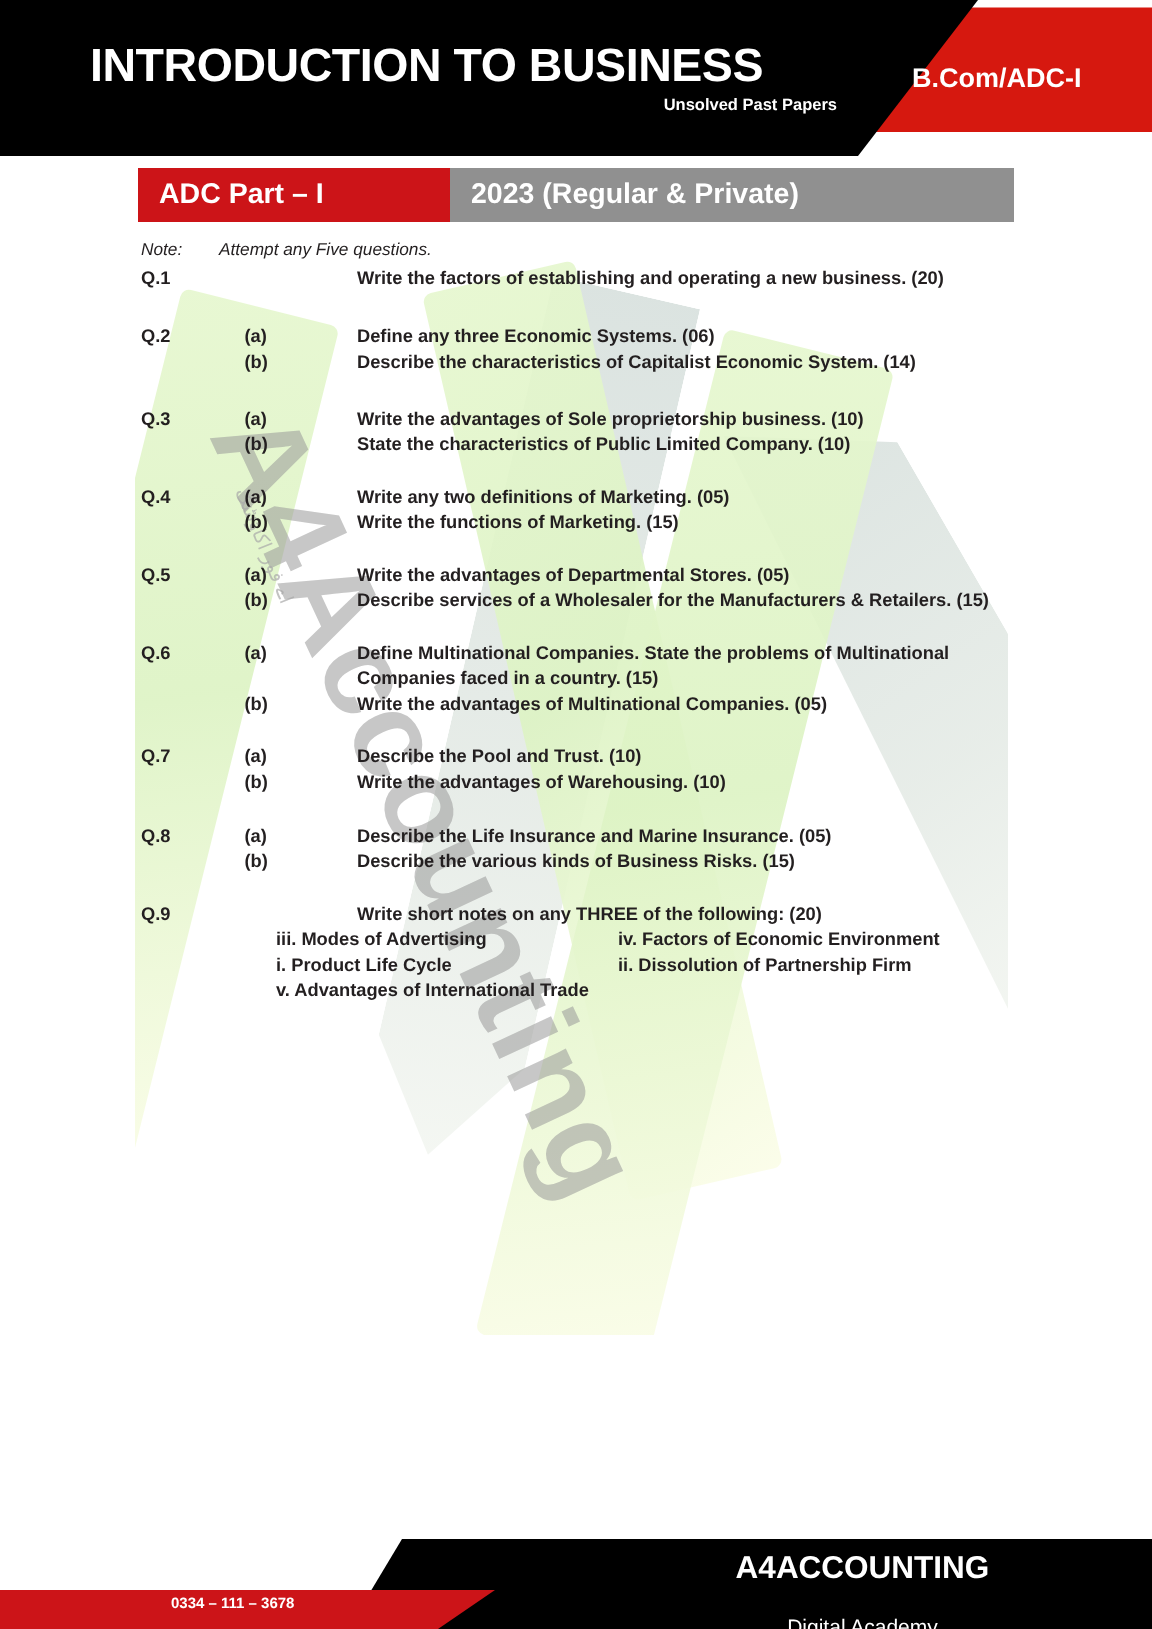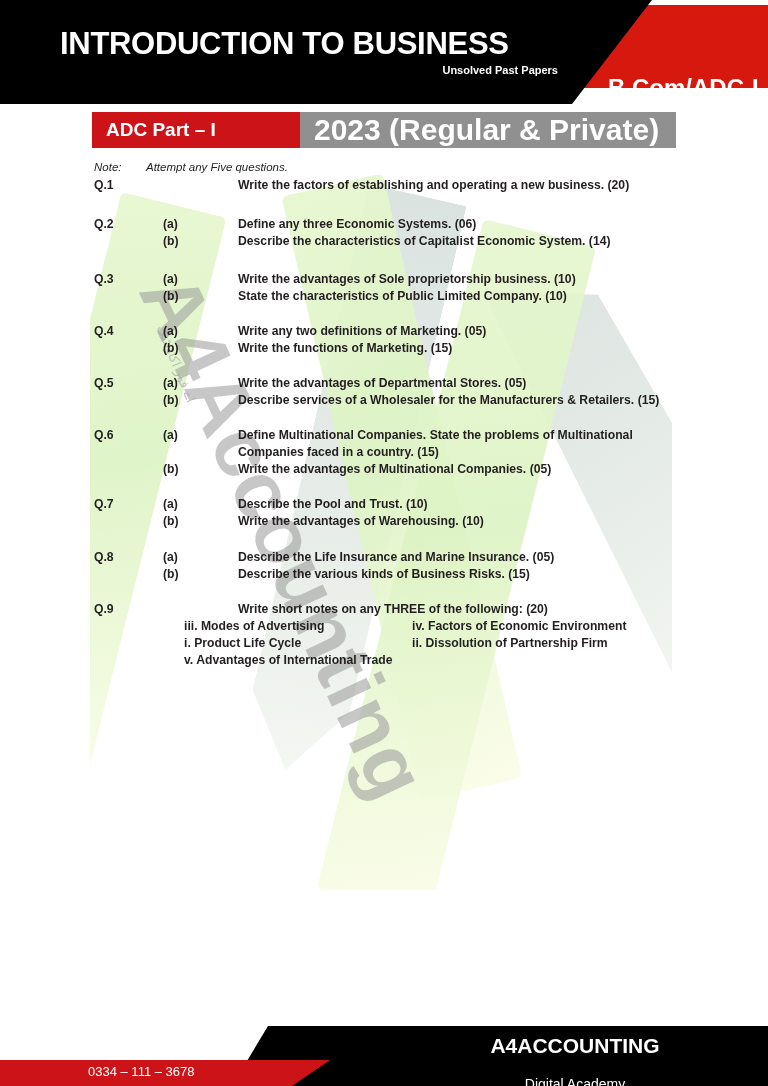--- a/index.html
+++ b/index.html
@@ -53,25 +53,24 @@
     width: 498px;
     text-align: right;
     font-size: 11px;
     font-weight: bold;
     color: #ffffff;
     white-space: nowrap;
   }
   .header-badge {
     position: absolute;
     left: 608px; top: 42px;
-    font-size: 24px;
-    font-weight: bold;
-    color: #ffffff;
-    white-space: nowrap;
-    margin-top: 32px;
+    font-size: 18px;
+    font-weight: bold;
+    color: #ffffff;
+    white-space: nowrap;
   }
 
   
   .bar-row {
     position: absolute;
     left: 92px; top: 112px;
     height: 36px;
     display: flex;
     align-items: stretch;
   }
@@ -84,21 +83,21 @@
     display: flex;
     align-items: center;
     padding-left: 14px;
     box-sizing: border-box;
     white-space: nowrap;
   }
   .bar-year {
     width: 376px;
     background: #909090;
     color: #ffffff;
-    font-size: 30px;
+    font-size: 19px;
     font-weight: bold;
     display: flex;
     align-items: center;
     padding-left: 14px;
     box-sizing: border-box;
     white-space: nowrap;
   }
 
   
   .page-card {
@@ -242,23 +241,23 @@
   .footer-red {
     position: absolute;
     left: 0; top: 60px;
     width: 330px;
     height: 26px;
     background: #cc1418;
     clip-path: polygon(0 0, 330px 0, 292px 26px, 0 26px);
   }
   .footer-phone {
     position: absolute;
-    left: 88px; top: 64px;
-    font-size: 13px;
-    font-weight: normal;
+    left: 114px; top: 64px;
+    font-size: 10px;
+    font-weight: bold;
     color: #ffffff;
     white-space: nowrap;
   }
   .footer-brand {
     position: absolute;
     left: 430px; top: 34px;
     width: 290px;
     text-align: center;
     font-size: 21px;
     font-weight: bold;

